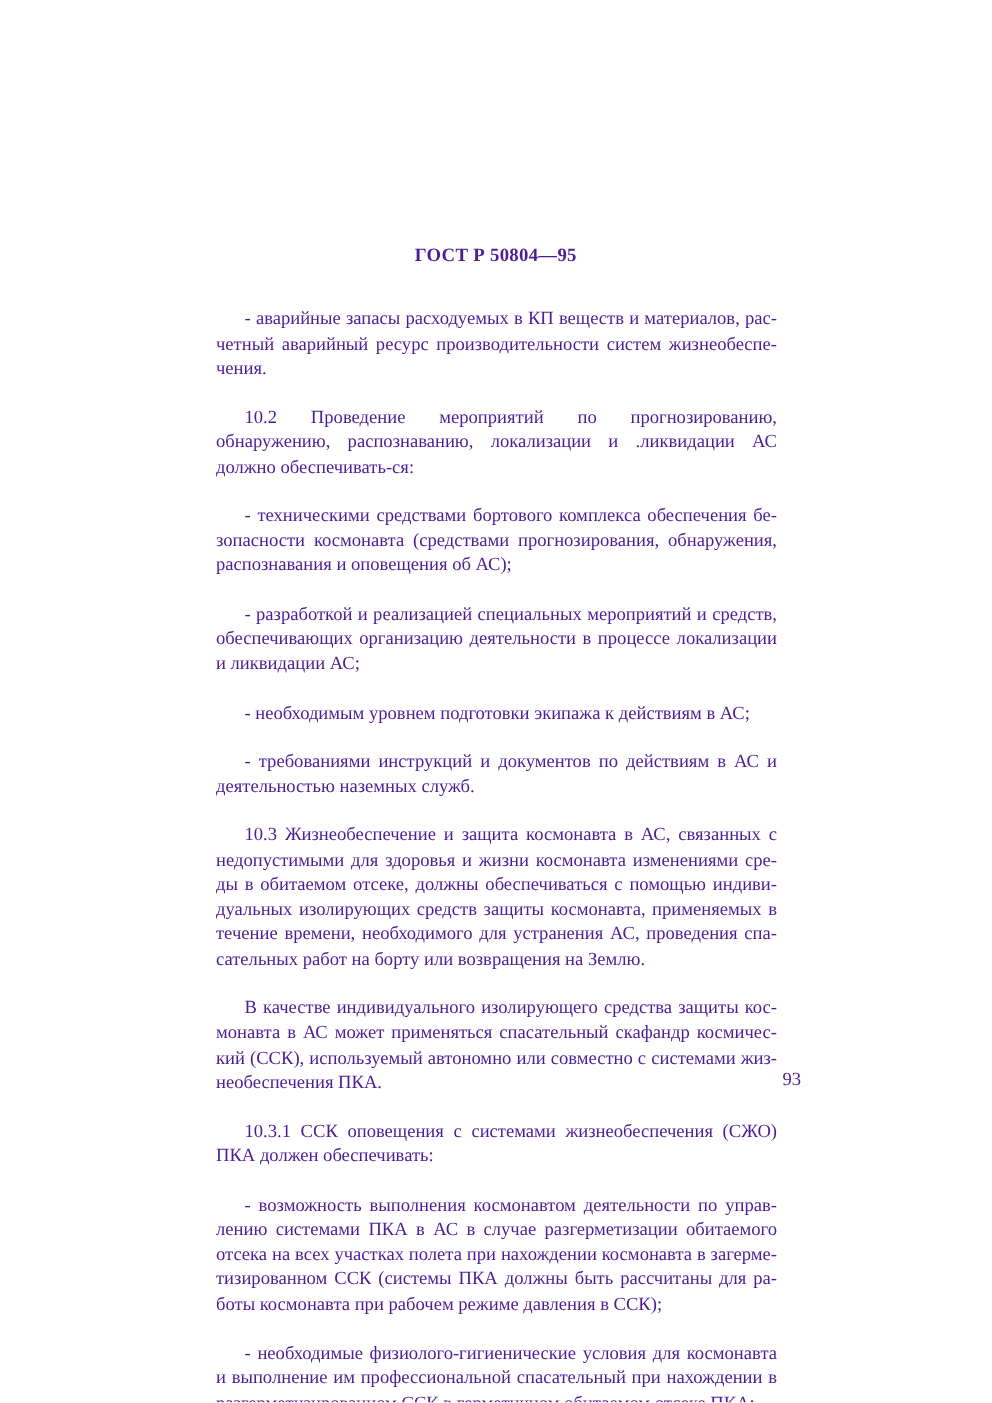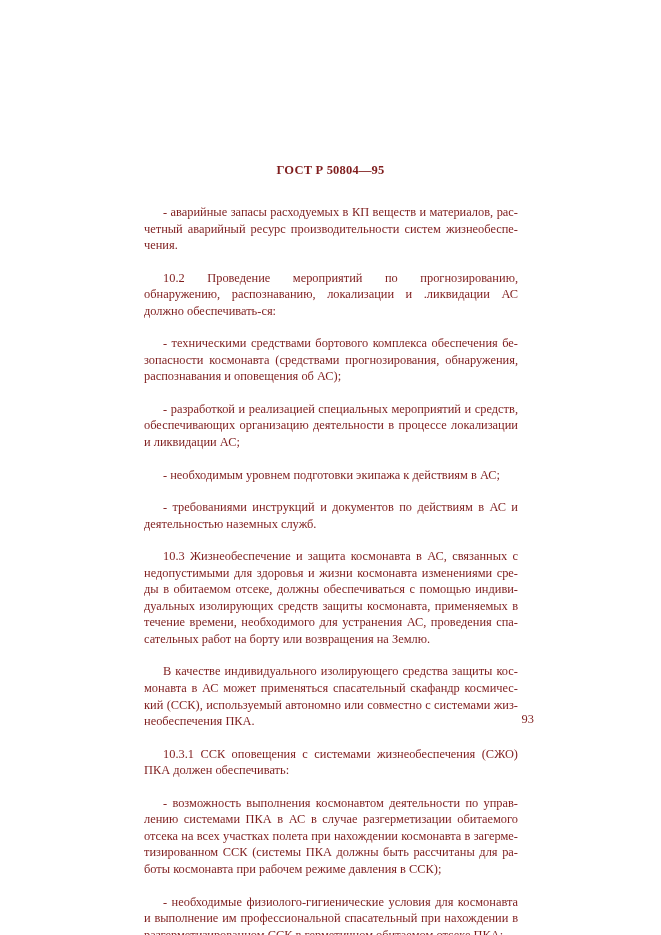--- a/index.html
+++ b/index.html
@@ -6,21 +6,21 @@
     margin: 0;
     padding: 0;
     background: #ffffff;
   }
   .page {
     position: relative;
     width: 661px;
     height: 935px;
     background: #ffffff;
     font-family: "Liberation Serif", serif;
-    color: #7f1d1d;
+    color: #4c1d95;
     overflow: hidden;
   }
   .doc-header {
     position: absolute;
     top: 163px;
     left: 0;
     width: 661px;
     text-align: center;
     font-family: "Liberation Serif", serif;
     font-weight: bold;

